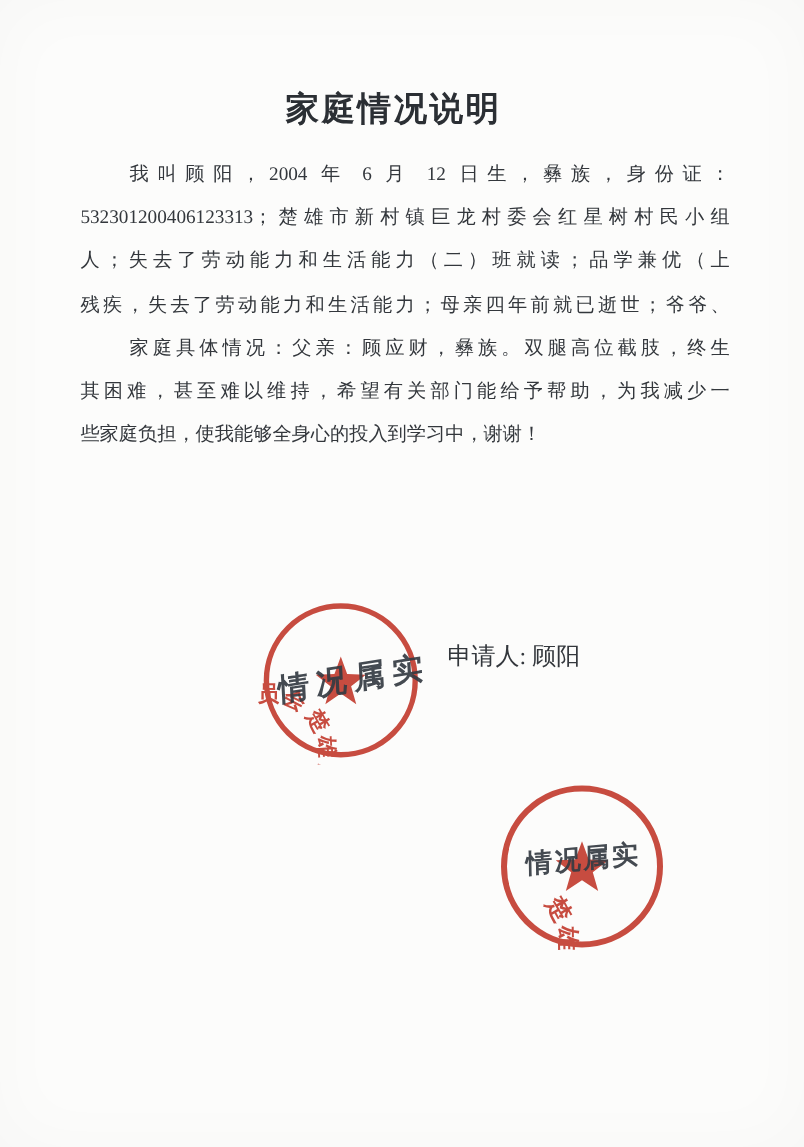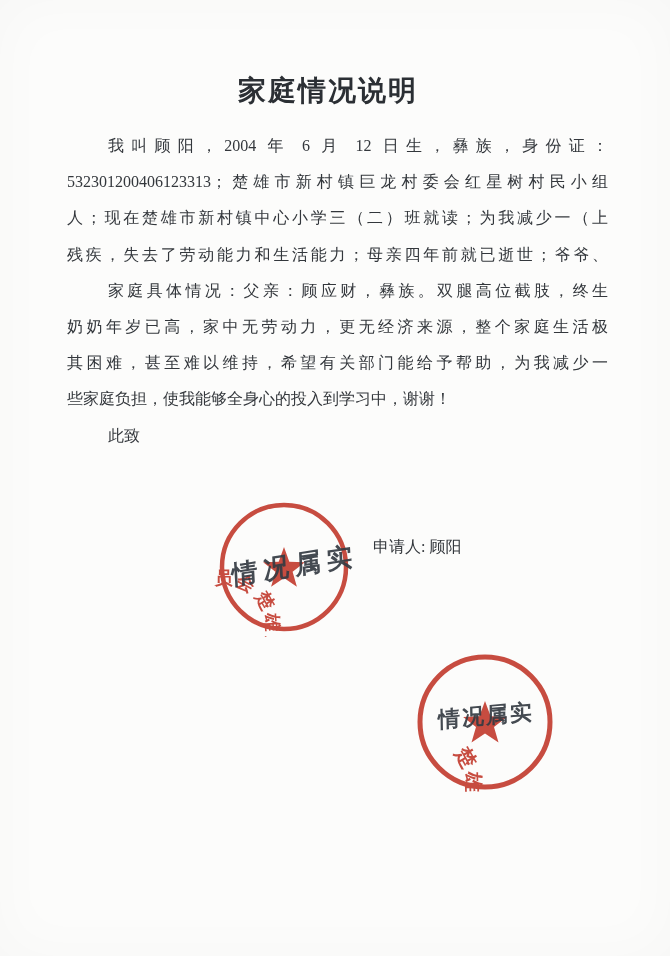--- a/index.html
+++ b/index.html
@@ -18,21 +18,21 @@
   }
   .body-block{position:absolute;left:67px;top:128px;width:541px;}
   .line{
     height:36.2px;line-height:36.2px;font-size:16px;white-space:nowrap;
   }
   .line.justify{
     white-space:normal;text-align:justify;text-align-last:justify;
     -moz-text-align-last:justify;text-justify:inter-character;
   }
   .line.indent{padding-left:41px;}
-  .signature{position:absolute;left:373px;top:527px;font-size:16px;}
+  .signature{position:absolute;left:373px;top:527px;font-size:20px;}
   .signature div{height:40px;line-height:40px;}
   .stamp{position:absolute;opacity:0.9;}
   .stamp-1{left:214px;top:497px;width:140px;height:140px;}
   .stamp-2{left:412px;top:649px;width:146px;height:146px;}
   .seal-ring{fill:none;stroke:var(--seal-red);}
   .seal-star{fill:var(--seal-red);}
   .seal-text{fill:var(--seal-red);font-family:"Liberation Serif","DejaVu Serif",serif;font-weight:700;}
   .hw{
     position:absolute;color:var(--ink);opacity:0.92;font-weight:600;
     font-family:"Liberation Serif","DejaVu Serif",serif;white-space:nowrap;
@@ -44,27 +44,25 @@
 <body>
 
 <div class="paper">
 
   <h1 class="title">家庭情况说明</h1>
 
   <div class="body-block">
 
   <div class="line indent justify">我叫顾阳，2004 年 6 月 12 日生，彝族，身份证：</div>
       <div class="line justify">532301200406123313；楚雄市新村镇巨龙村委会红星树村民小组</div>
-      <div class="line justify">人；现在楚雄市新村镇中心小学三（二）班就读；为我减少一（上</div>
+      <div class="line justify">人；失去了劳动能力和生活能力（二）班就读；品学兼优（上</div>
       <div class="line justify">残疾，失去了劳动能力和生活能力；母亲四年前就已逝世；爷爷、</div>
       <div class="line indent justify">家庭具体情况：父亲：顾应财，彝族。双腿高位截肢，终生</div>
-      <div class="line justify">奶奶年岁已高，家中无劳动力，更无经济来源，整个家庭生活极</div>
       <div class="line justify">其困难，甚至难以维持，希望有关部门能给予帮助，为我减少一</div>
       <div class="line">些家庭负担，使我能够全身心的投入到学习中，谢谢！</div>
-      <div class="line indent">此致</div>
     </div>
 
   <div class="signature">
     <div>申请人: 顾阳</div>
   </div>
 
   <div class="stamp stamp-1">
     <svg width="140" height="140" viewBox="0 0 140 140">
       <circle class="seal-ring" cx="70" cy="70" r="62" stroke-width="4.5"></circle>
       <path class="seal-star" d="M70,50 L75.3,64.7 L90.9,65.2 L78.6,74.8 L82.9,89.8 L70,81 L57.1,89.8 L61.4,74.8 L49.1,65.2 L64.7,64.7 Z"></path>

